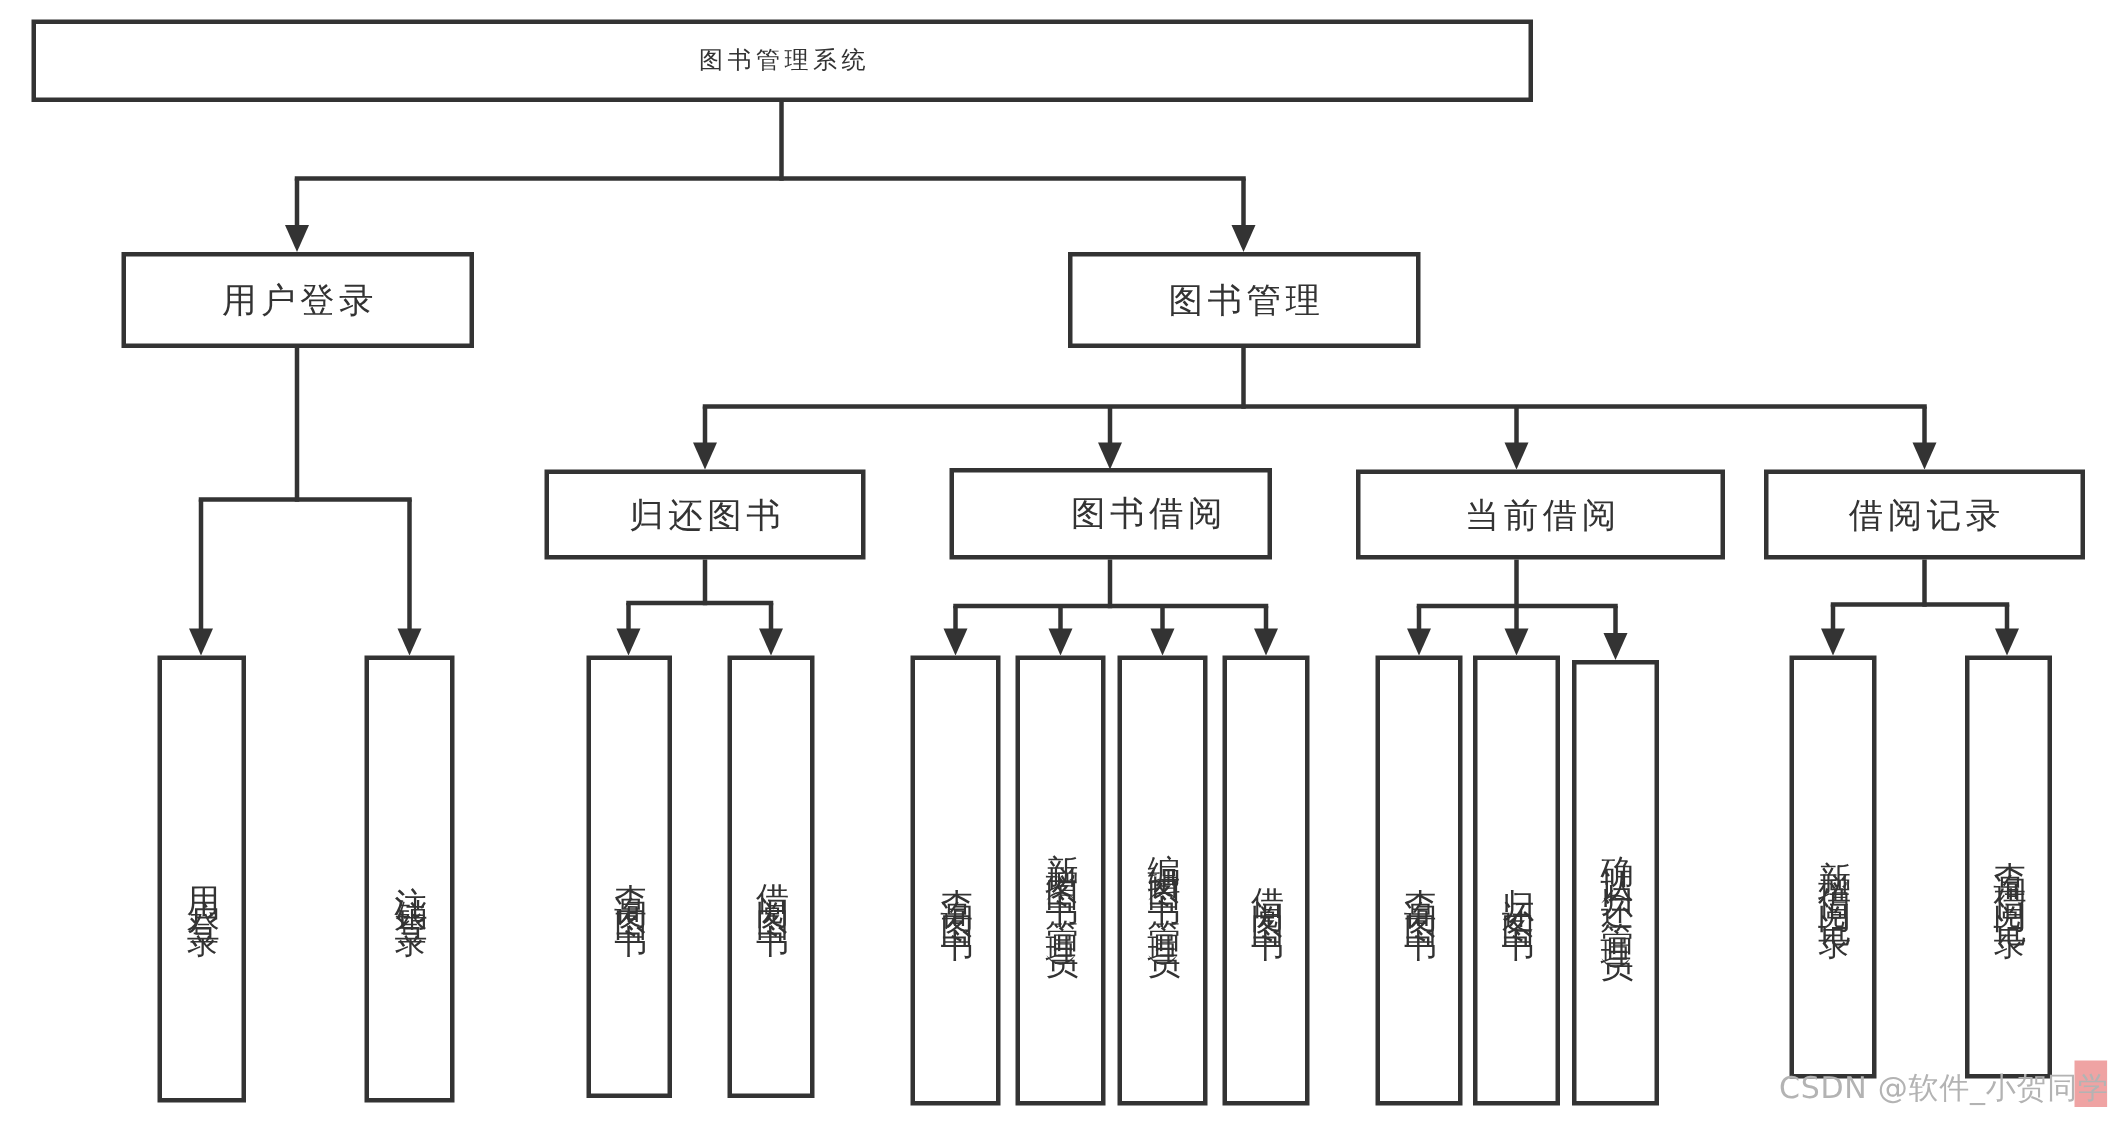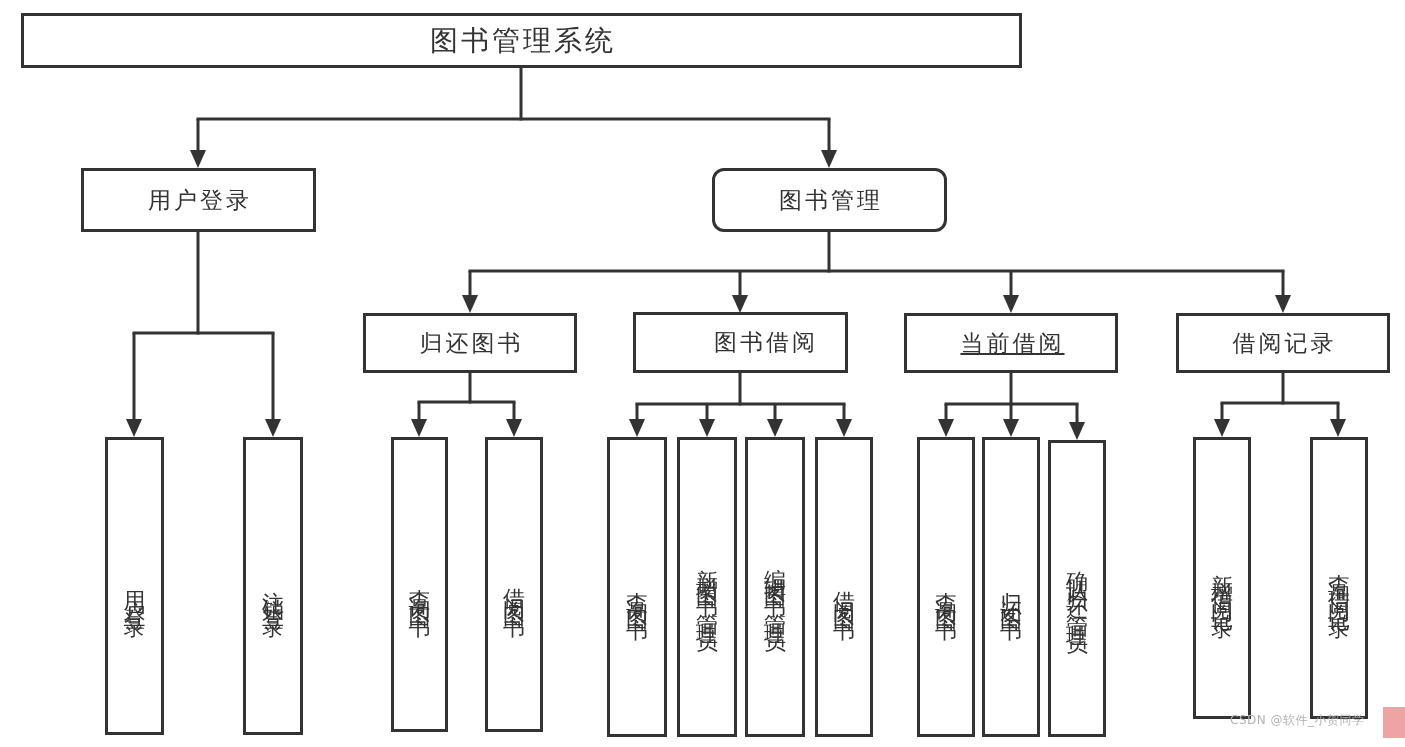--- a/index.html
+++ b/index.html
@@ -10,28 +10,28 @@
   .connector-layer { position:absolute; left:0; top:0; z-index:1; }
   .node {
     position:absolute; box-sizing:border-box;
     border:3px solid #333333; background:#ffffff; color:#333333;
     display:flex; align-items:center; justify-content:center;
     z-index:2;
   }
   .hnode span {
     font-size:23px; letter-spacing:3px; text-indent:3px; white-space:nowrap;
   }
-  .root span { font-size:28px; }
+  .root span { font-size:16px; }
   .vnode span {
     writing-mode:vertical-rl; font-size:22px; letter-spacing:9px;
     line-height:1; padding-top:9px;
   }
   .watermark {
     position:absolute; left:1186px; top:712px; z-index:5;
-    font-size:12px; color:#b3b3b3; letter-spacing:0.5px; white-space:nowrap;margin-left:44px;
+    font-size:20px; color:#b3b3b3; letter-spacing:0.5px; white-space:nowrap;
   }
   .watermark-accent {
     position:absolute; left:1383px; top:707px; width:22px; height:31px;
     background:#efa3a3; z-index:4;
   }
 </style>
 </head>
 <body>
 
 <div class="canvas">
@@ -102,31 +102,31 @@
     </g>
   </svg>
 
   <div class="node hnode root" style="left:21px; top:13px; width:1001px; height:55px;">
     <span>图书管理系统</span>
   </div>
 
   <div class="node hnode" style="left:81px; top:168px; width:235px; height:64px;">
     <span>用户登录</span>
   </div>
-  <div class="node hnode" style="left:712px; top:168px; width:235px; height:64px;border-radius:12px;">
+  <div class="node hnode" style="left:712px; top:168px; width:235px; height:64px;">
     <span>图书管理</span>
   </div>
 
   <div class="node hnode" style="left:363px; top:313px; width:214px; height:60px;">
     <span>归还图书</span>
   </div>
   <div class="node hnode" style="left:633px; top:312px; width:215px; height:61px;padding-left:48px;">
     <span>图书借阅</span>
   </div>
-  <div class="node hnode" style="left:904px; top:313px; width:214px; height:60px;text-decoration:underline;">
+  <div class="node hnode" style="left:904px; top:313px; width:246px; height:60px;">
     <span>当前借阅</span>
   </div>
   <div class="node hnode" style="left:1176px; top:313px; width:214px; height:60px;">
     <span>借阅记录</span>
   </div>
 
   <div class="node vnode" style="left:105px; top:437px; width:59px; height:298px;">
     <span>用户登录</span>
   </div>
   <div class="node vnode" style="left:243px; top:437px; width:60px; height:298px;">

